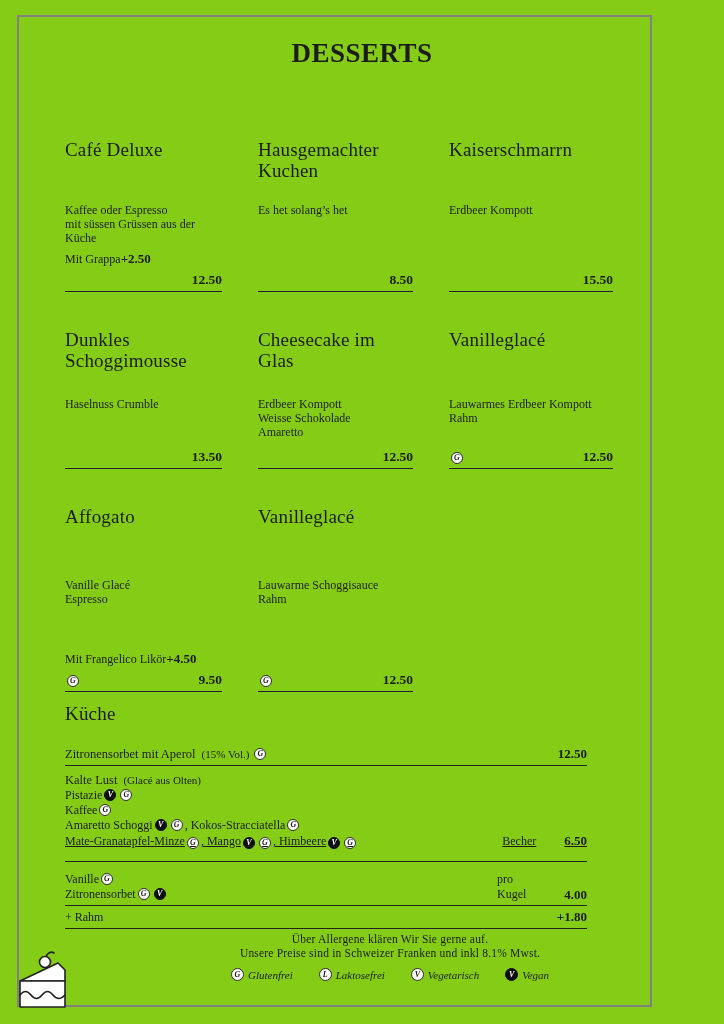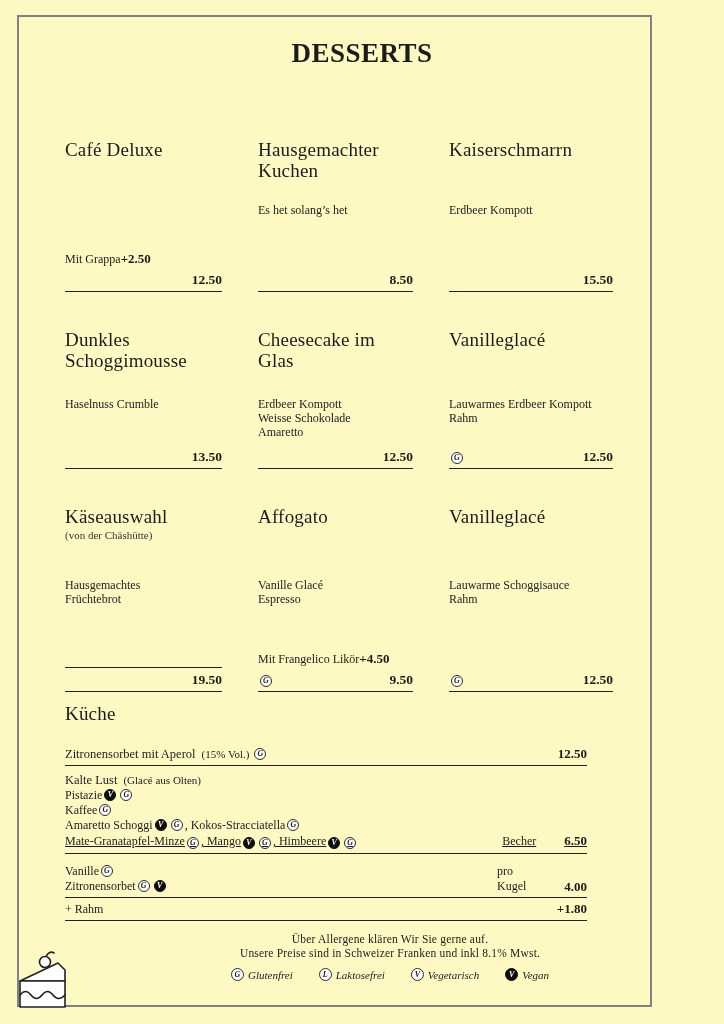--- a/index.html
+++ b/index.html
@@ -1,16 +1,16 @@
 <!DOCTYPE html>
 <html><head>
 <meta charset="utf-8">
 <style>
   html,body{margin:0;padding:0;background:#e8e8e8;}
-  .page{position:relative;width:724px;height:1024px;background:#fef9c3;margin:0 auto;
+  .page{position:relative;width:724px;height:1024px;background:#84cc16;margin:0 auto;
         font-family:"Liberation Serif","DejaVu Serif",serif;color:#1c1c1c;overflow:hidden;}
   .frame{position:absolute;left:17px;top:15px;width:635px;height:992px;border:2px solid #828282;box-sizing:border-box;}
   .title{position:absolute;top:38px;left:0;right:0;text-align:center;font-size:27px;font-weight:700;letter-spacing:.5px;}
 
   
   .grid{position:absolute;left:65px;top:140px;width:548px;display:grid;
         grid-template-columns:157px 155px 164px;grid-template-rows:152px 139px 185px;
         column-gap:36px;row-gap:38px;}
   .cell{position:relative;}
   .item-name{font-size:19px;line-height:1.1;letter-spacing:.2px;}
@@ -32,21 +32,21 @@
          line-height:1;box-sizing:border-box;vertical-align:2px;margin:0 2px;background:#fff;color:#1c1c1c;flex:none;}
   .badge.filled{background:#0d0d0d;border-color:#0d0d0d;color:#fff;}
 
   
   .glace{position:absolute;left:65px;top:703px;width:522px;font-size:12px;}
   .glace h2{font-size:19px;font-weight:400;margin:0 0 21px 0;letter-spacing:.2px;}
   .g-row{display:flex;justify-content:space-between;align-items:baseline;border-bottom:1.4px solid #222;padding-bottom:3px;}
   .g-name{font-weight:400;font-size:12.5px;}
   .g-note{font-weight:400;font-size:11px;margin-left:3px;}
   .g-price{font-weight:700;font-size:13px;}
-  .flavors{margin-top:7px;border-bottom:1.4px solid #222;padding-bottom:4px;}
+  .flavors{margin-top:7px;border-bottom:1.4px solid #222;padding-bottom:12px;}
   .line{line-height:15px;}
   .line.flexline{display:flex;align-items:baseline;text-decoration:underline;}
   .line .spacer{flex:1;}
   .becher{margin-right:28px;}
   .kugel{margin-top:10px;display:flex;justify-content:space-between;border-bottom:1.4px solid #222;padding-bottom:3px;}
   .k-right{width:90px;}
   .k-right .k2{display:flex;justify-content:space-between;align-items:flex-start;}
   .rahm{margin-top:3px;display:flex;justify-content:space-between;align-items:baseline;border-bottom:1.4px solid #222;padding-bottom:3px;text-align:center;}
 
   
@@ -63,20 +63,23 @@
 
 <div class="page">
   <div class="frame"></div>
 
   <div class="title">DESSERTS</div>
 
   <div class="grid">
 
     <div class="cell">
       <div class="item-name">Café Deluxe</div>
+      <div class="item-desc">Kaffee oder Espresso
+mit süssen Grüssen aus der
+Küche</div>
       <div class="supp">
         <span>Mit Grappa</span>
         <span class="sp">+2.50</span>
       </div>
       <div class="price-row">
         <span>12.50</span>
       </div>
     </div>
 
     <div class="cell">
@@ -116,30 +119,20 @@
     <div class="cell">
       <div class="item-name">Vanilleglacé</div>
       <div class="item-desc">Lauwarmes Erdbeer Kompott
 Rahm</div>
       <div class="price-row">
         <span class="badge">G</span>
         <span>12.50</span>
       </div>
     </div>
 
-    <div class="cell">
-      <div class="item-name">Käseauswahl</div>
-      <div class="item-sub">(von der Chäshütte)</div>
-      <div class="item-desc">Hausgemachtes
-Früchtebrot</div>
-      <div class="supp-rule"></div>
-      <div class="price-row">
-        <span>19.50</span>
-      </div>
-    </div>
 
     <div class="cell">
       <div class="item-name">Affogato</div>
       <div class="item-desc">Vanille Glacé
 Espresso</div>
       <div class="supp">
         <span>Mit Frangelico Likör</span>
         <span class="sp">+4.50</span>
       </div>
       <div class="price-row">

